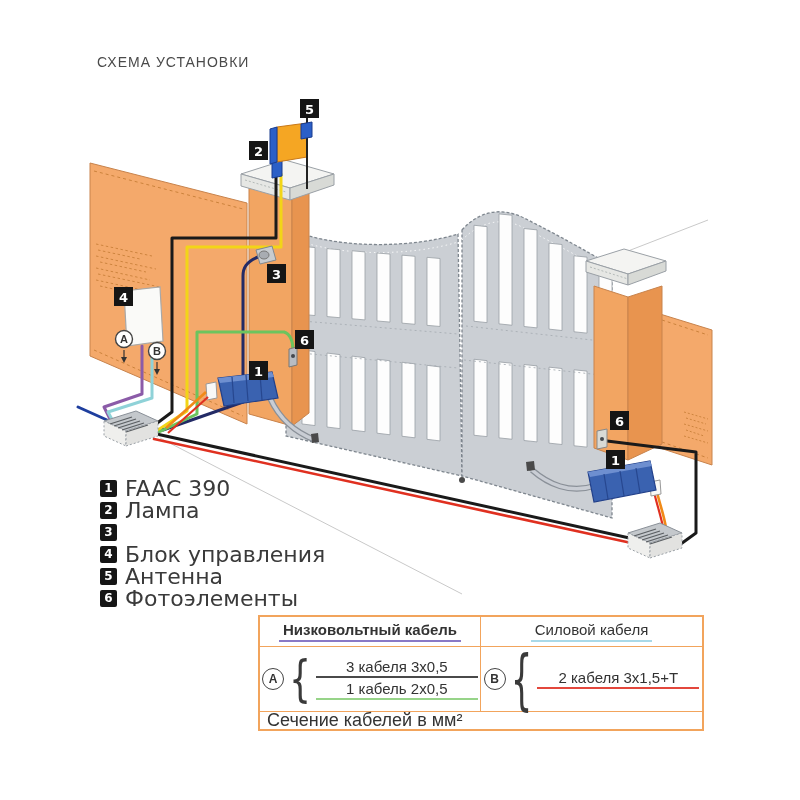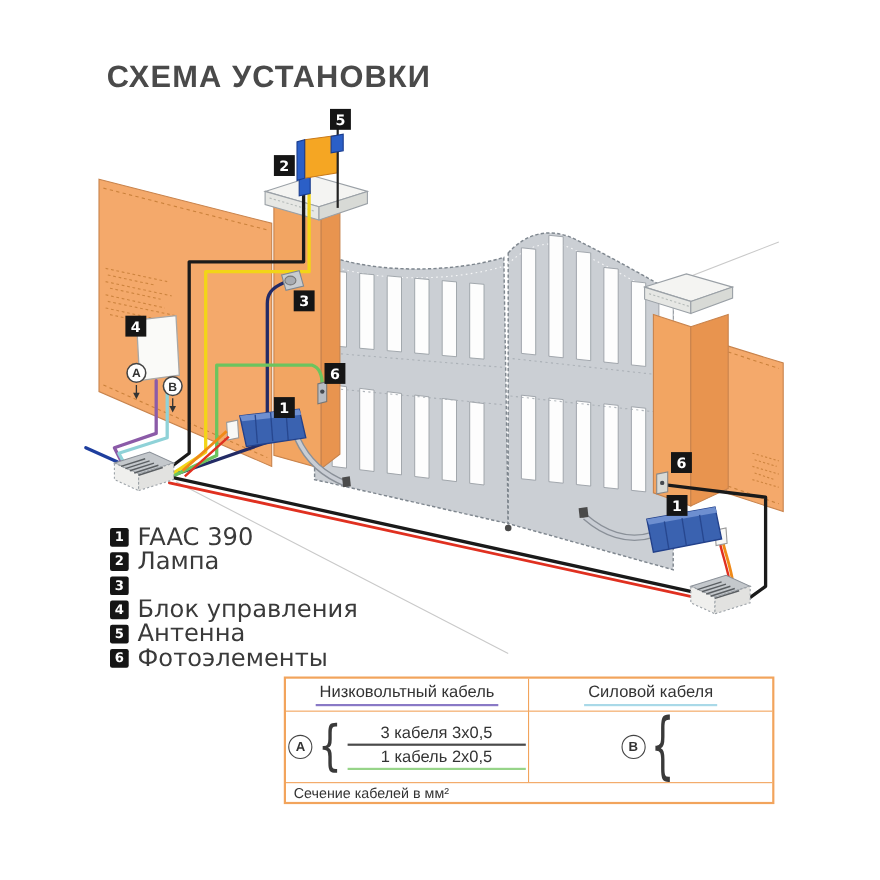--- a/index.html
+++ b/index.html
@@ -1,46 +1,46 @@
 <!DOCTYPE html>
 <html><head>
 <meta charset="utf-8">
 <style>
   html,body{margin:0;padding:0;background:#fff;}
   #stage{position:relative;width:800px;height:800px;background:#fff;overflow:hidden;
          font-family:"Liberation Sans","DejaVu Sans",sans-serif;}
   #scene{position:absolute;left:0;top:0;}
   
-  .title{position:absolute;left:97px;top:54px;font-size:28px;letter-spacing:1px;
-         color:#4a4a4a;font-weight:700;}
+  .title{position:absolute;left:97px;top:54px;font-size:14px;letter-spacing:1px;
+         color:#4a4a4a;font-weight:400;}
   
   .legend{position:absolute;left:100px;top:477px;}
   .leg-row{display:flex;align-items:center;height:22px;}
   .leg-sq{width:17px;height:17px;background:#151515;color:#fff;border-radius:2px;
           font:bold 12px/17px "DejaVu Sans",sans-serif;text-align:center;margin-right:8px;flex:0 0 17px;}
   .leg-label{font-family:"DejaVu Sans",sans-serif;font-size:22px;color:#3a3a3a;}
   
   .cab-table{position:absolute;left:258px;top:615px;width:446px;height:116px;
              border:2px solid #F2A45C;background:#fff;box-sizing:border-box;
              display:grid;grid-template-columns:221px 221px;grid-template-rows:30px 64px 18px;}
   .hd{display:flex;align-items:center;justify-content:center;border-bottom:1.5px solid #F2A45C;
       font-size:15px;color:#333;}
-  .hd-l{border-right:1.5px solid #F2A45C;}
+  .hd-l{border-right:1.5px solid #F2A45C;font-weight:bold;}
   .uline{border-bottom:2.5px solid transparent;padding:0 4px 2px;}
   .bodycell{display:flex;align-items:center;justify-content:center;gap:5px;}
   .bodycell.left{border-right:1.5px solid #F2A45C;}
   .circ{width:20px;height:20px;border:1.4px solid #444;border-radius:50%;
         font:bold 12px/20px "Liberation Sans",sans-serif;text-align:center;color:#333;flex:0 0 20px;}
   .brace{font-family:"DejaVu Sans",sans-serif;color:#3a3a3a;font-weight:400;display:block;}
   .brace.b2{font-size:34px;transform:scaleY(1.45);}
   .brace.b3{font-size:34px;transform:scaleY(1.95);}
   .cabrows{display:flex;flex-direction:column;}
   .cab{font-size:15px;color:#333;text-align:center;border-bottom:2.5px solid transparent;
        padding:0 6px 1px;margin:1px 0;min-width:150px;}
-  .tfoot{grid-column:1 / 3;border-top:1.5px solid #F2A45C;font-size:13px;color:#333;
+  .tfoot{grid-column:1 / 3;border-top:1.5px solid #F2A45C;font-size:18px;color:#333;
          padding-left:7px;display:flex;align-items:center;}
 </style>
 </head>
 <body>
 
 <div id="stage">
 
   <svg id="scene" width="800" height="800" viewBox="0 0 800 800">
 
     <g>
@@ -342,19 +342,20 @@
       <span class="brace b2">{</span>
       <div class="cabrows">
         <div class="cab" style="border-bottom-color:#4A4A4A">3 кабеля 3x0,5</div>
         <div class="cab" style="border-bottom-color:#97D489">1 кабель 2x0,5</div>
       </div>
     </div>
     <div class="bodycell">
       <span class="circ">B</span>
       <span class="brace b3">{</span>
       <div class="cabrows">
+        <div class="cab" style="border-bottom-color:#E3473C">2 кабеля 3x1,5+T</div>
       </div>
     </div>
 
     <div class="tfoot">Сечение кабелей в мм²</div>
   </div>
 
 </div>
 
 </body></html>

